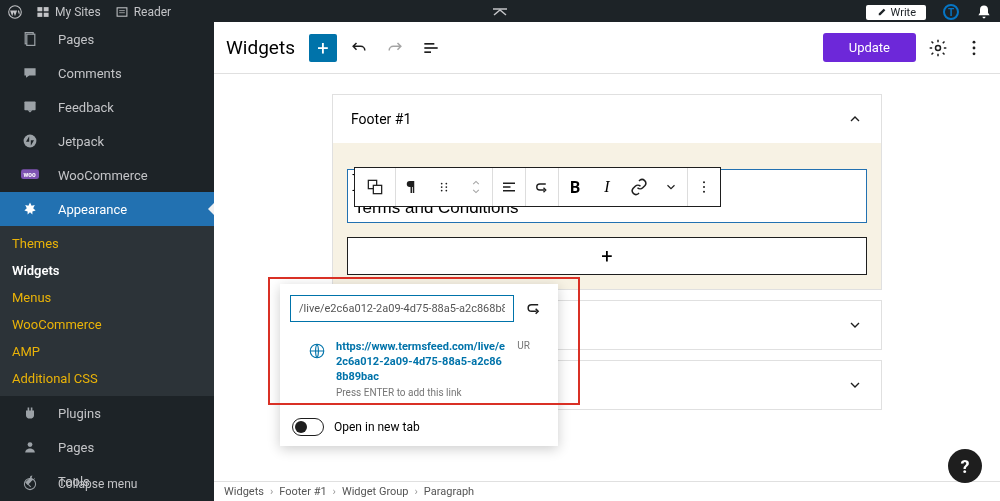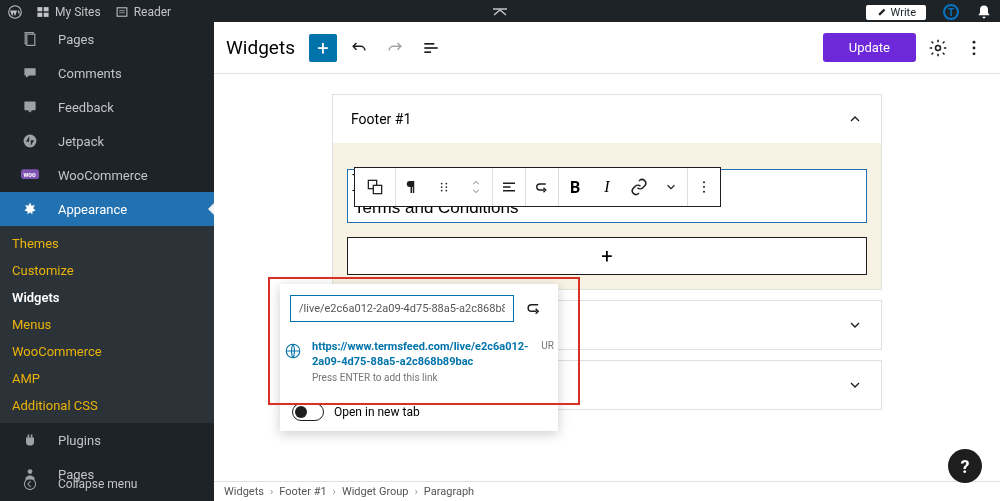--- a/index.html
+++ b/index.html
@@ -50,21 +50,21 @@
 .add-block-btn { margin-top: 14px; border: 1px solid #1e1e1e; background: #fff; height: 38px; display: flex; align-items: center; justify-content: center; cursor: pointer; font-size: 20px; }
 
 .section-row { width: 550px; margin: 10px auto 0; background: #fff; border: 1px solid #e0e0e0; padding: 16px 18px; display: flex; justify-content: flex-end; cursor: pointer; }
 
 
 .link-popover { position: absolute; left: 280px; top: 284px; width: 278px; background: #fff; box-shadow: 0 3px 12px rgba(0,0,0,0.2); z-index: 5; }
 .red-box { position: absolute; left: 268px; top: 277px; width: 312px; height: 128px; border: 2px solid #d93025; z-index: 6; pointer-events: none; }
 .link-input-row { padding: 10px; display: flex; gap: 6px; align-items: center; }
 .link-input { flex: 1; border: 1.5px solid #0073aa; padding: 6px 8px; font-size: 11px; color: #555; outline: none; }
 .link-submit { width: 28px; height: 28px; display: flex; align-items: center; justify-content: center; cursor: pointer; }
-.link-suggestion { padding: 8px 4px 10px; display: flex; gap: 10px; align-items: flex-start; cursor: pointer; }
+.link-suggestion { padding: 8px 28px 10px; display: flex; gap: 10px; align-items: flex-start; cursor: pointer; }
 .globe { width: 18px; height: 18px; margin-top: 2px; flex-shrink: 0; }
 .suggest-url { font-size: 11px; color: #0073aa; font-weight: 700; word-break: break-all; line-height: 1.35; }
 .suggest-hint { font-size: 10px; color: #757575; margin-top: 2px; }
 .ur-badge { font-size: 10px; color: #757575; margin-left: auto; align-self: flex-start; }
 .new-tab-row { padding: 10px 12px; display: flex; align-items: center; gap: 10px; font-size: 12px; }
 .toggle { width: 32px; height: 18px; border: 1px solid #1e1e1e; border-radius: 10px; position: relative; background: #fff; }
 .toggle::after { content: ""; position: absolute; left: 2px; top: 2px; width: 12px; height: 12px; background: #1e1e1e; border-radius: 50%; }
 
 
 .breadcrumb { position: absolute; left: 214px; bottom: 0; right: 0; height: 20px; background: #fff; border-top: 1px solid #e0e0e0; display: flex; align-items: center; font-size: 11px; color: #555; padding: 0 10px; gap: 6px; }
@@ -177,21 +177,20 @@
   <div class="menu-item current">
     <span class="menu-icon">
         <svg width="16" height="16" viewBox="0 0 20 20" fill="#fff">
           <path d="M10 2l2 4 4-1-2 4 3 3-4 1 0 4-3-3-3 3 0-4-4-1 3-3-2-4 4 1z"></path>
         </svg>
       </span>
     <span>Appearance</span>
   </div>
   <div class="submenu">
     <div class="submenu-item">Themes</div>
-    <div class="submenu-item">Customize</div>
     <div class="submenu-item current">Widgets</div>
     <div class="submenu-item">Menus</div>
     <div class="submenu-item">WooCommerce</div>
     <div class="submenu-item">AMP</div>
     <div class="submenu-item">Additional CSS</div>
   </div>
   <div class="menu-item">
     <span class="menu-icon">
         <svg width="16" height="16" viewBox="0 0 20 20" fill="#9ca2a7">
           <path d="M7 3v4H5v6c0 2 2 4 5 4s5-2 5-4V7h-2V3h-2v4H9V3z"></path>

